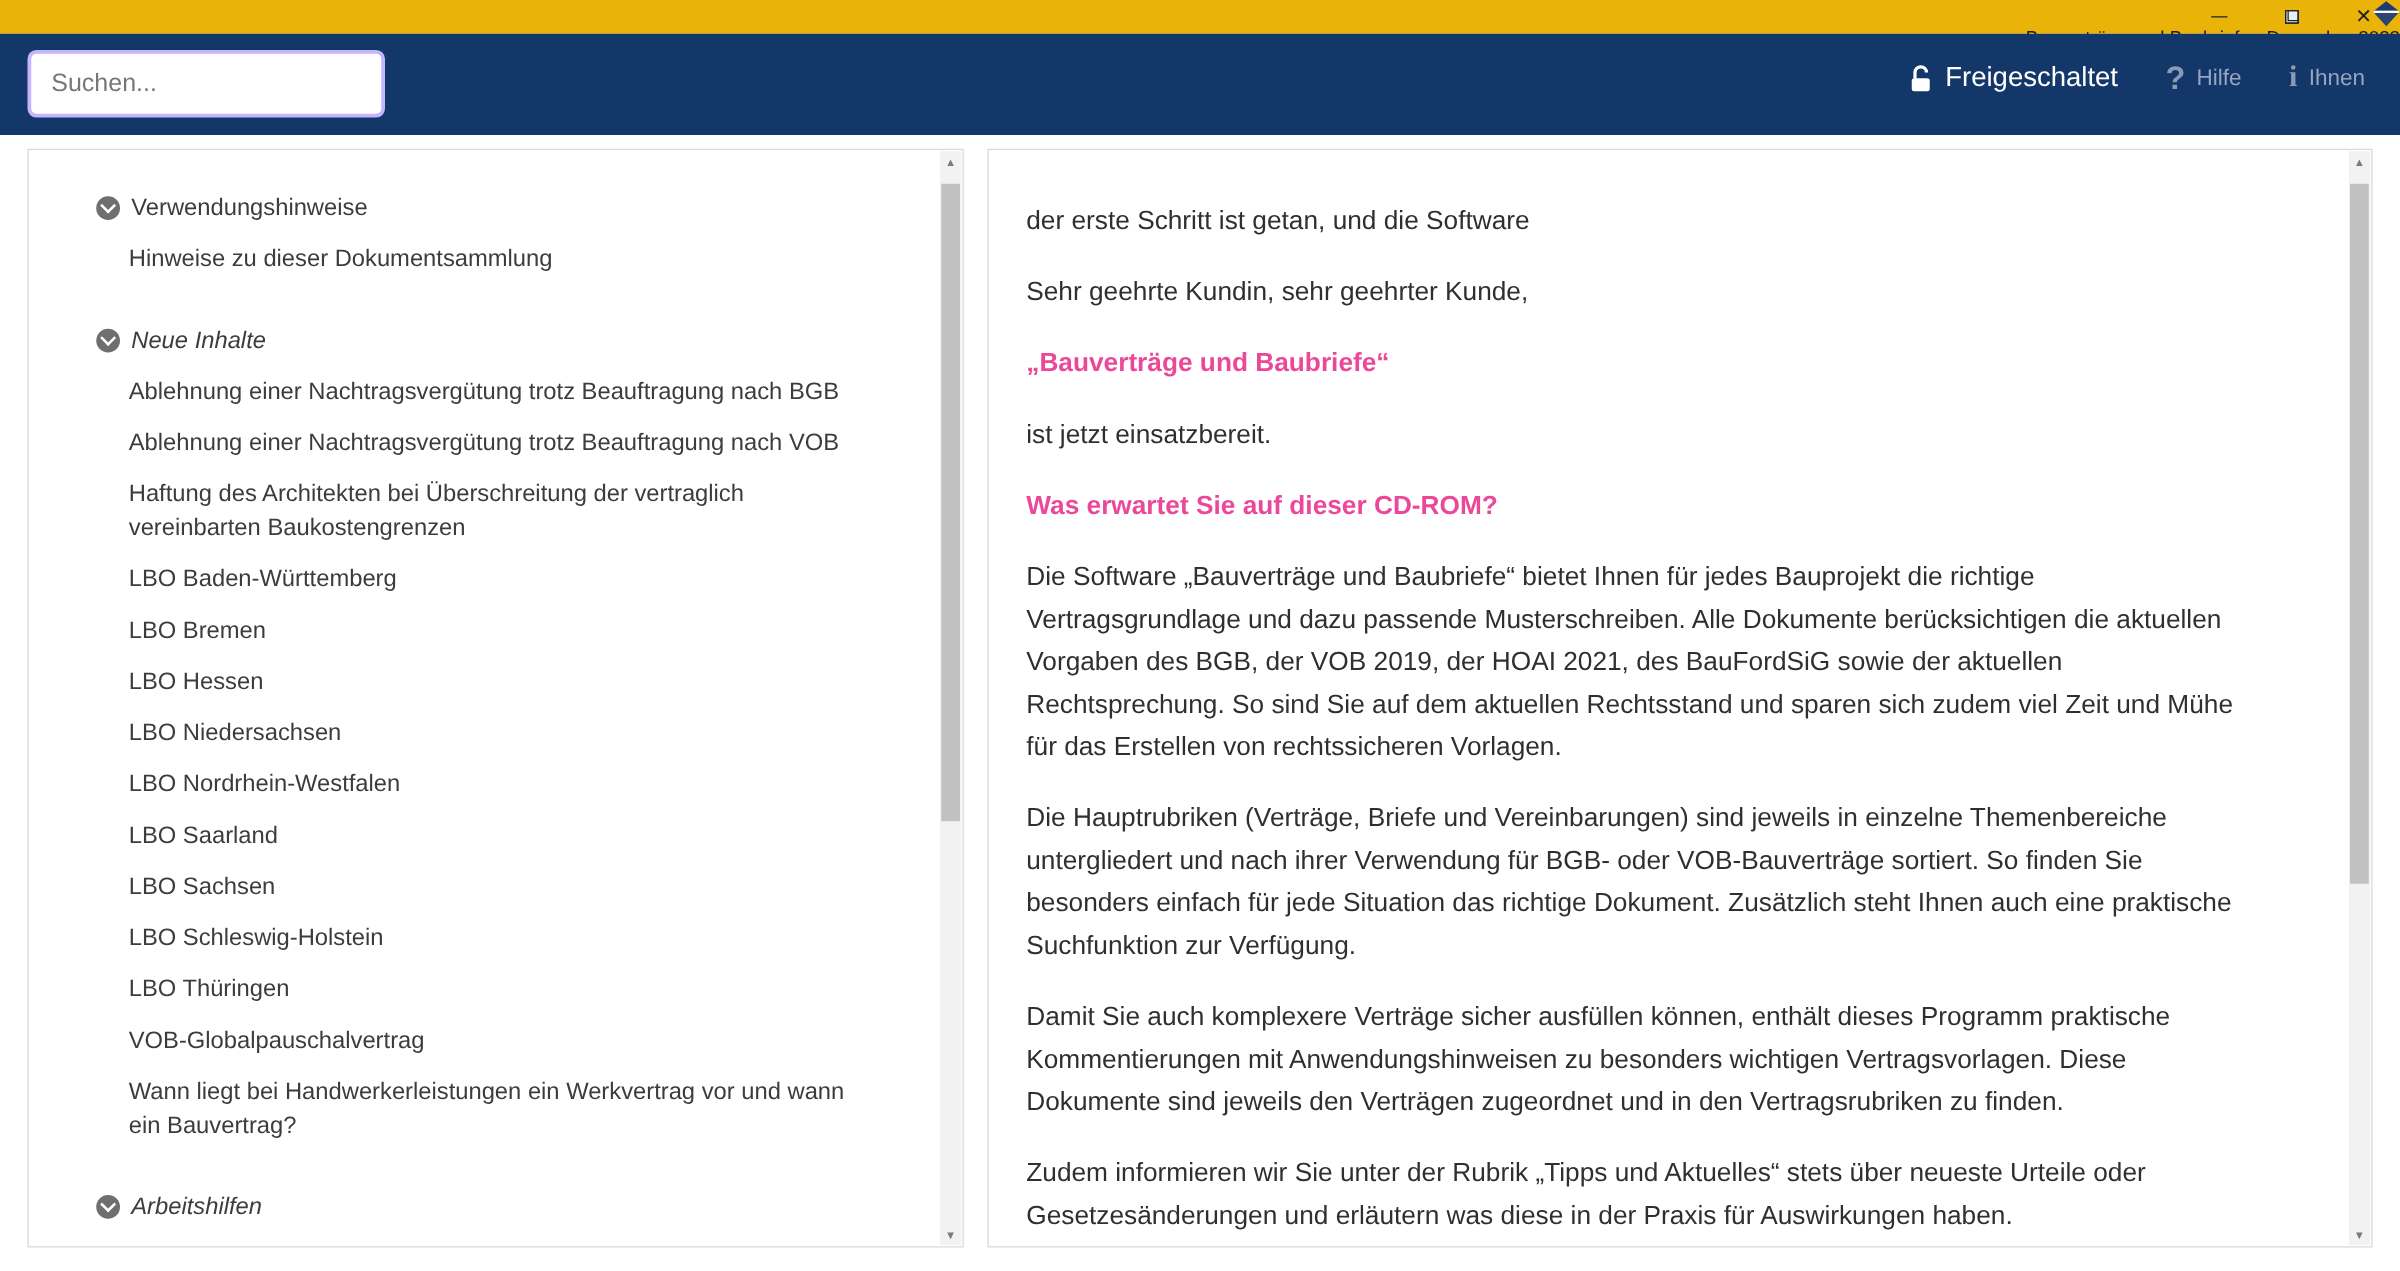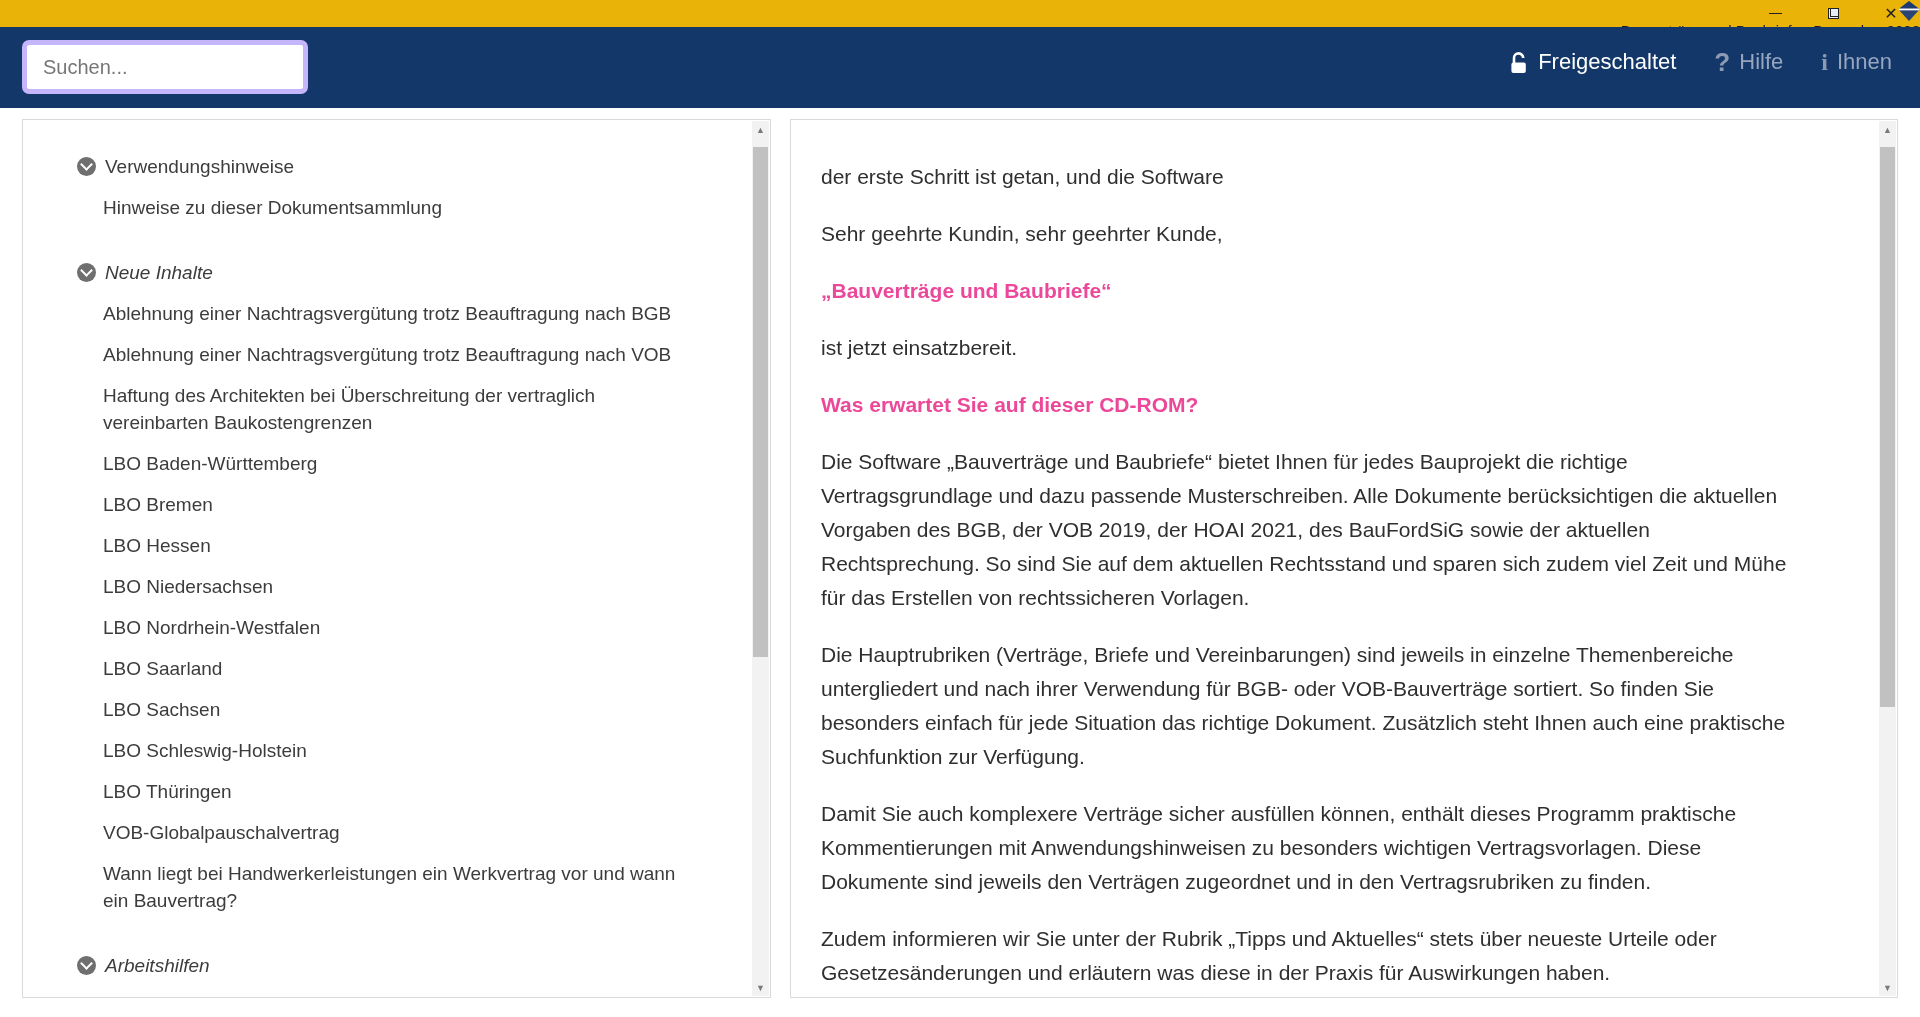--- a/index.html
+++ b/index.html
@@ -19,29 +19,29 @@
   .glyph-restore::before { content:""; position:absolute; left:0; bottom:0; width:9px; height:9px;
              border:1.3px solid #222; background:#e8eef6; }
   .glyph-restore::after { content:""; position:absolute; right:0; top:0; width:9px; height:9px;
              border:1.3px solid #222; }
   .glyph-restore span { position:absolute; right:0; top:0; width:9px; height:9px; border:1.3px solid #222; background:#e8eef6; }
   .glyph-close { font-size:16px; line-height:16px; font-weight:400; }
 
   
   .header { position:absolute; left:0; top:27px; width:1920px; height:81px; background:#123768; }
   .search-box { position:absolute; left:22px; top:13px; width:286px; height:54px;
-                background:#ffffff; border:5px solid #c4b5fd; border-radius:7px;
+                background:#ffffff; border:3px solid #c4b5fd; border-radius:7px;
                 font-family:"Liberation Sans", sans-serif; font-size:20px; color:#0f172a;
                 padding:0 16px; outline:none; }
   .search-box::placeholder { color:#767676; }
   .header-right { position:absolute; right:28px; top:0; height:70px; display:flex;
                   align-items:center; gap:38px; }
   .hdr-item { display:flex; align-items:center; gap:9px; cursor:pointer; }
   .hdr-label-white { color:#ffffff; font-size:22px; }
-  .hdr-label-dim { color:#97a5bf; font-size:22px; }
+  .hdr-label-dim { color:#97a5bf; font-size:18px; }
   .qmark { color:#8b9bb4; font-size:26px; font-weight:700; }
   .imark { color:#8b9bb4; font-size:24px; font-weight:800; font-family:"Liberation Serif", serif; }
 
   
   .pane { position:absolute; top:119px; height:879px; background:#ffffff;
           border:1px solid #d9d9d9; }
   .left-pane  { left:22px;  width:749px; }
   .right-pane { left:790px; width:1108px; }
 
   

